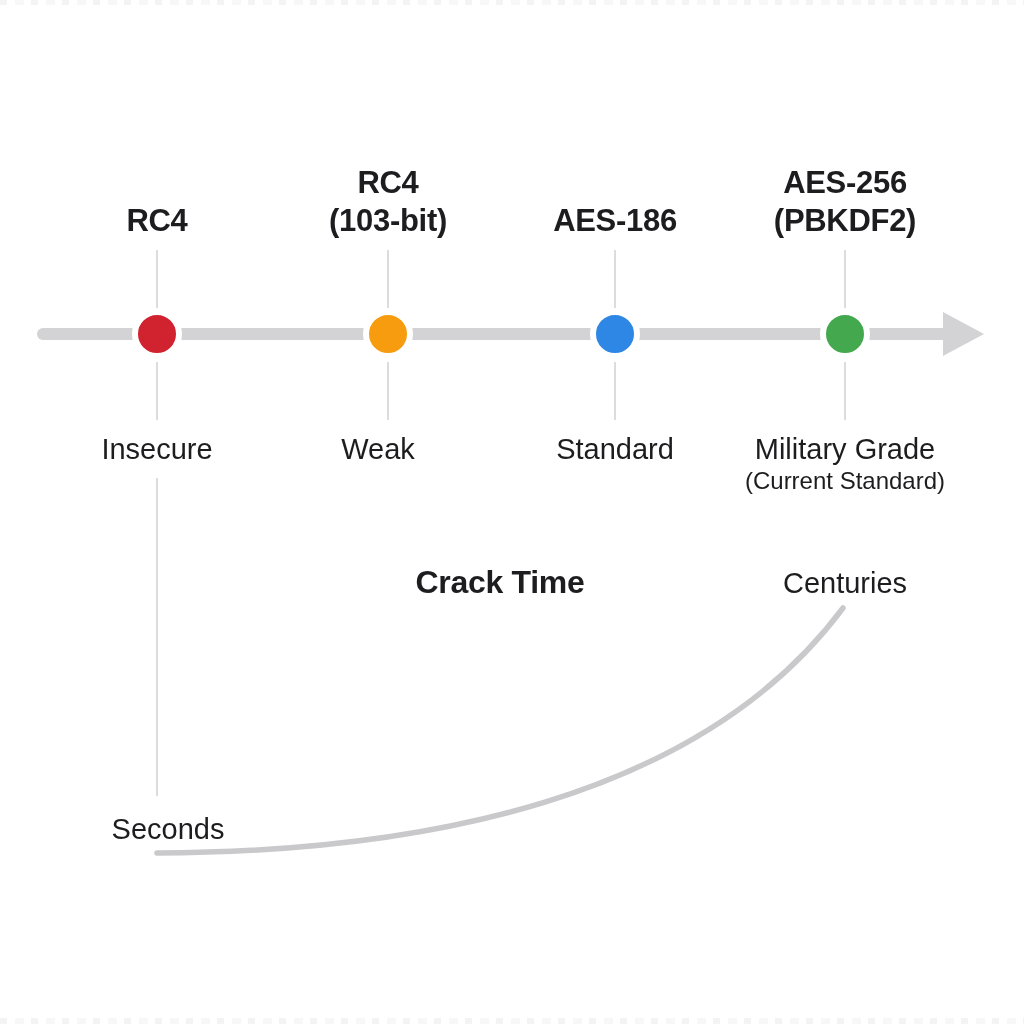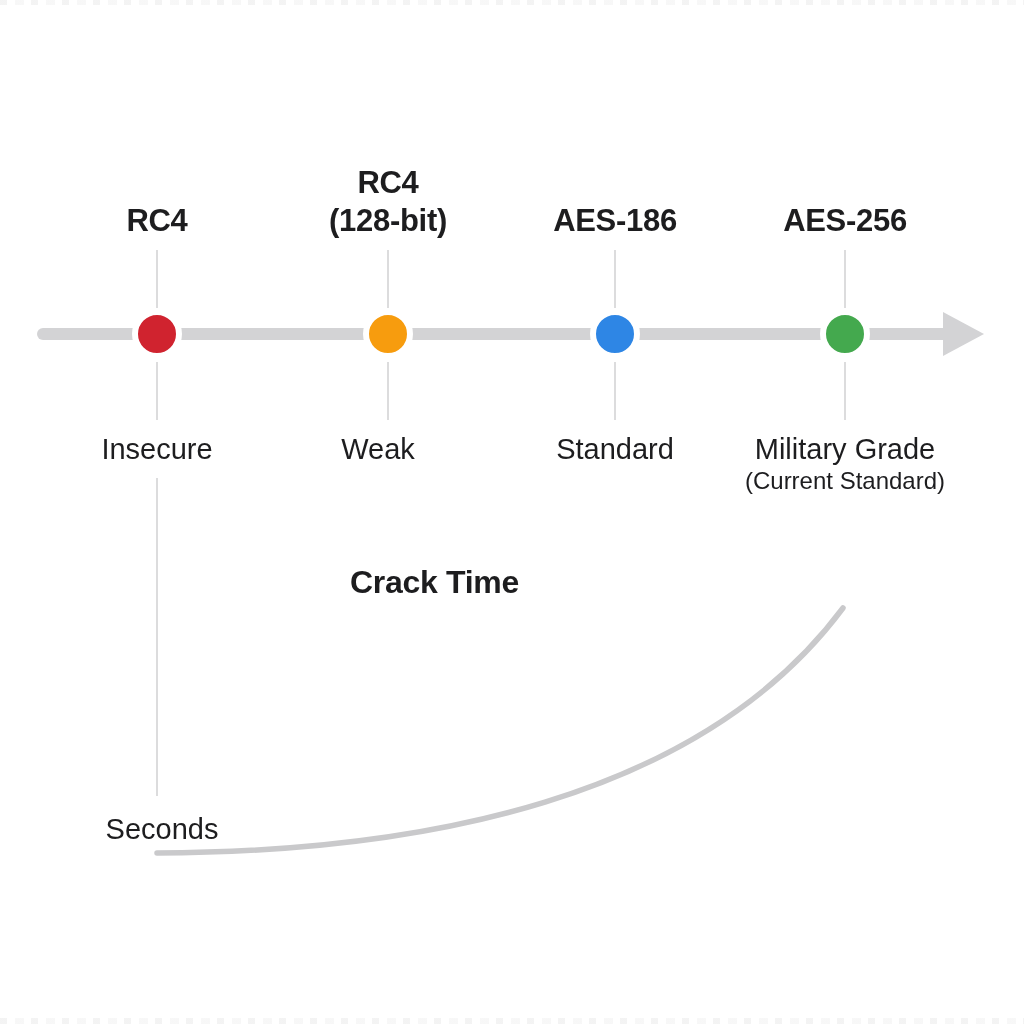--- a/index.html
+++ b/index.html
@@ -106,39 +106,39 @@
     line-height: 30px;
     font-weight: 400;
   }
 
   
   .crack-title {
     position: absolute;
     left: 350px;
     top: 564px;
     width: 300px;
-    text-align: left;
+    text-align: center;
     font-size: 32px;
     line-height: 36px;
     font-weight: 700;
     letter-spacing: -0.3px;
   }
   .centuries-label {
     position: absolute;
     left: 720px;
     top: 566px;
     width: 250px;
     text-align: center;
     font-size: 29px;
     line-height: 34px;
     font-weight: 400;
   }
   .seconds-label {
     position: absolute;
-    left: 62px;
+    left: 68px;
     top: 812px;
     width: 200px;
     text-align: center;
     font-size: 29px;
     line-height: 34px;
     font-weight: 400;
   }
 
   .overlay-svg {
     position: absolute;
@@ -154,28 +154,29 @@
 <div id="canvas">
 
   <div class="edge-artifact top"></div>
   <div class="edge-artifact bottom"></div>
 
   <div class="name-block" style="left:7px">
     <span>RC4</span>
   </div>
   <div class="name-block" style="left:238px">
     <span>RC4</span>
-    <span>(128-bit)</span>
+    <span>(103-bit)</span>
   </div>
   <div class="name-block" style="left:465px">
     <span></span>
     <span>AES-186</span>
   </div>
   <div class="name-block" style="left:695px">
     <span>AES-256</span>
+    <span>(PBKDF2)</span>
   </div>
 
   <div class="tick above" style="left:156px"></div>
   <div class="tick above" style="left:387px"></div>
   <div class="tick above" style="left:614px"></div>
   <div class="tick above" style="left:844px"></div>
 
   <div class="timeline-bar"></div>
 
   <div class="dot" style="left: 132px; background-color: rgb(208, 35, 47);"></div>
@@ -201,20 +202,21 @@
     <span class="note"></span>
   </div>
   <div class="status-block" style="left:685px">
     <span class="status">Military Grade</span>
     <span class="note">(Current Standard)</span>
   </div>
 
   <div class="long-line" style="left:156px"></div>
 
   <div class="crack-title">Crack Time</div>
+  <div class="centuries-label">Centuries</div>
   <div class="seconds-label">Seconds</div>
 
   <svg class="overlay-svg" width="1024" height="1024" viewBox="0 0 1024 1024">
     <polygon points="943,312 984,334 943,356" style="fill: rgb(211, 211, 213);"></polygon>
     <path d="M 157 853 C 420 852, 700 800, 843 608" fill="none" stroke-width="5.5" stroke-linecap="round" style="stroke: rgb(201, 201, 203);"></path>
   </svg>
 
 </div>
 
 </body></html>

